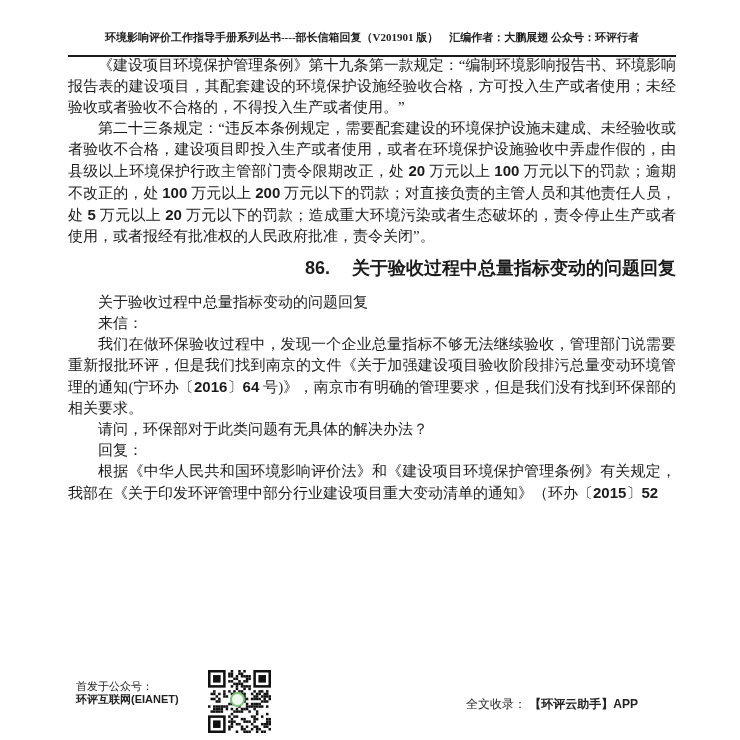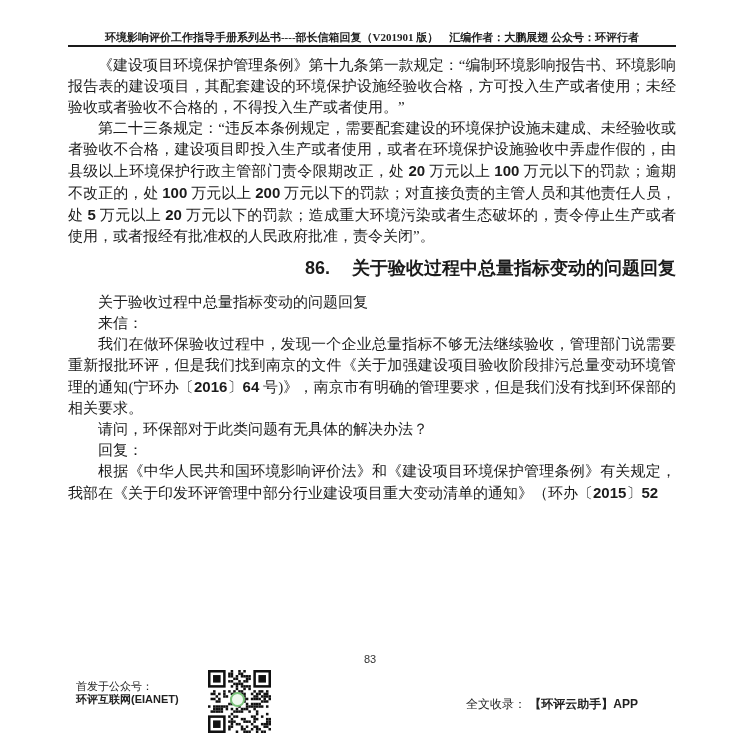--- a/index.html
+++ b/index.html
@@ -6,21 +6,21 @@
   body{
     width:740px;height:740px;background:#ffffff;overflow:hidden;
     font-family:"Liberation Serif","DejaVu Serif",serif;
     color:#1a1a1a;position:relative;
   }
   .page{position:absolute;inset:0;background:#ffffff;}
 
   
   .header{
     position:absolute;left:68px;right:64px;top:30px;
-    border-bottom:2px solid #1a1a1a;padding-bottom:0;
+    border-bottom:2px solid #1a1a1a;padding-bottom:10px;
     text-align:center;font-size:11px;font-weight:700;color:#222;
     white-space:nowrap;
   }
 
   
   .main{
     position:absolute;left:68px;right:64px;top:55px;
     font-size:15px;line-height:21px;text-align:justify;
     color:#1b1b1b;
   }
@@ -84,21 +84,20 @@
       <p class="para indent"><span>第二十三条规定：“违反本条例规定，需要配套建设的环境保护设施未建成、未经验收或者验收不合格，建设项目即投入生产或者使用，或者在环境保护设施验收中弄虚作假的，由县级以上环境保护行政主管部门责令限期改正，处 </span><span class="num">20</span><span> 万元以上 </span><span class="num">100</span><span> 万元以下的罚款；逾期不改正的，处 </span><span class="num">100</span><span> 万元以上 </span><span class="num">200</span><span> 万元以下的罚款；对直接负责的主管人员和其他责任人员，处 </span><span class="num">5</span><span> 万元以上 </span><span class="num">20</span><span> 万元以下的罚款；造成重大环境污染或者生态破坏的，责令停止生产或者使用，或者报经有批准权的人民政府批准，责令关闭”。</span></p>
       <h2 class="section-heading"><span class="sec-num">86.</span><span class="sec-title">关于验收过程中总量指标变动的问题回复</span></h2>
       <p class="para indent"><span>关于验收过程中总量指标变动的问题回复</span></p>
       <p class="para indent"><span>来信：</span></p>
       <p class="para indent"><span>我们在做环保验收过程中，发现一个企业总量指标不够无法继续验收，管理部门说需要重新报批环评，但是我们找到南京的文件《关于加强建设项目验收阶段排污总量变动环境管理的通知(宁环办〔</span><span class="num">2016</span><span>〕</span><span class="num">64</span><span> 号)》，南京市有明确的管理要求，但是我们没有找到环保部的相关要求。</span></p>
       <p class="para indent"><span>请问，环保部对于此类问题有无具体的解决办法？</span></p>
       <p class="para indent"><span>回复：</span></p>
       <p class="para indent"><span>根据《中华人民共和国环境影响评价法》和《建设项目环境保护管理条例》有关规定，我部在《关于印发环评管理中部分行业建设项目重大变动清单的通知》（环办〔</span><span class="num">2015</span><span>〕</span><span class="num">52</span></p>
     </div>
 
-  <div class="pageno">83</div>
 
   <div class="footer">
     <div class="f-left">
       <div>首发于公众号：</div>
       <div class="bold">环评互联网(EIANET)</div>
     </div>
 
     <div class="qr">
       <svg id="qr-svg" width="63" height="63" xmlns="http://www.w3.org/2000/svg">
           <rect x="22.68" y="0" width="2.52" height="2.52" fill="#111"></rect>

